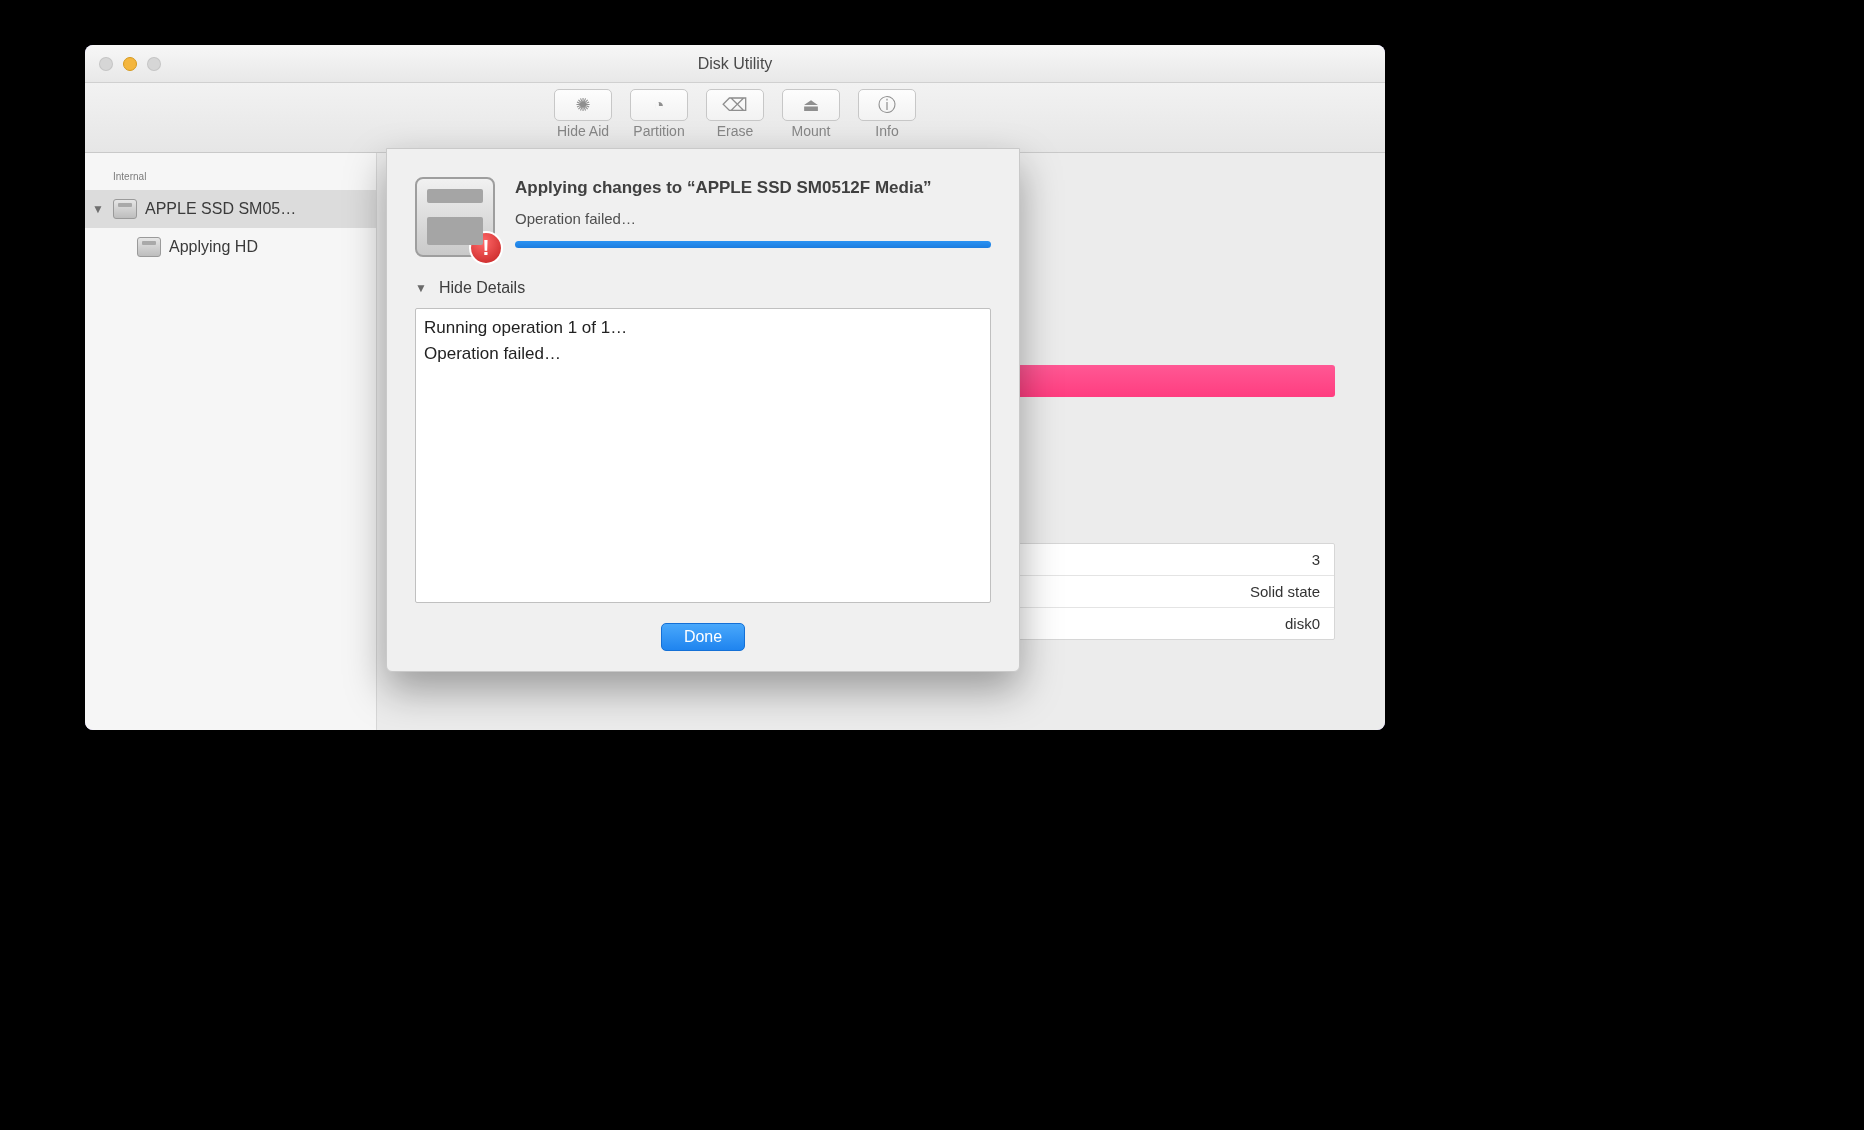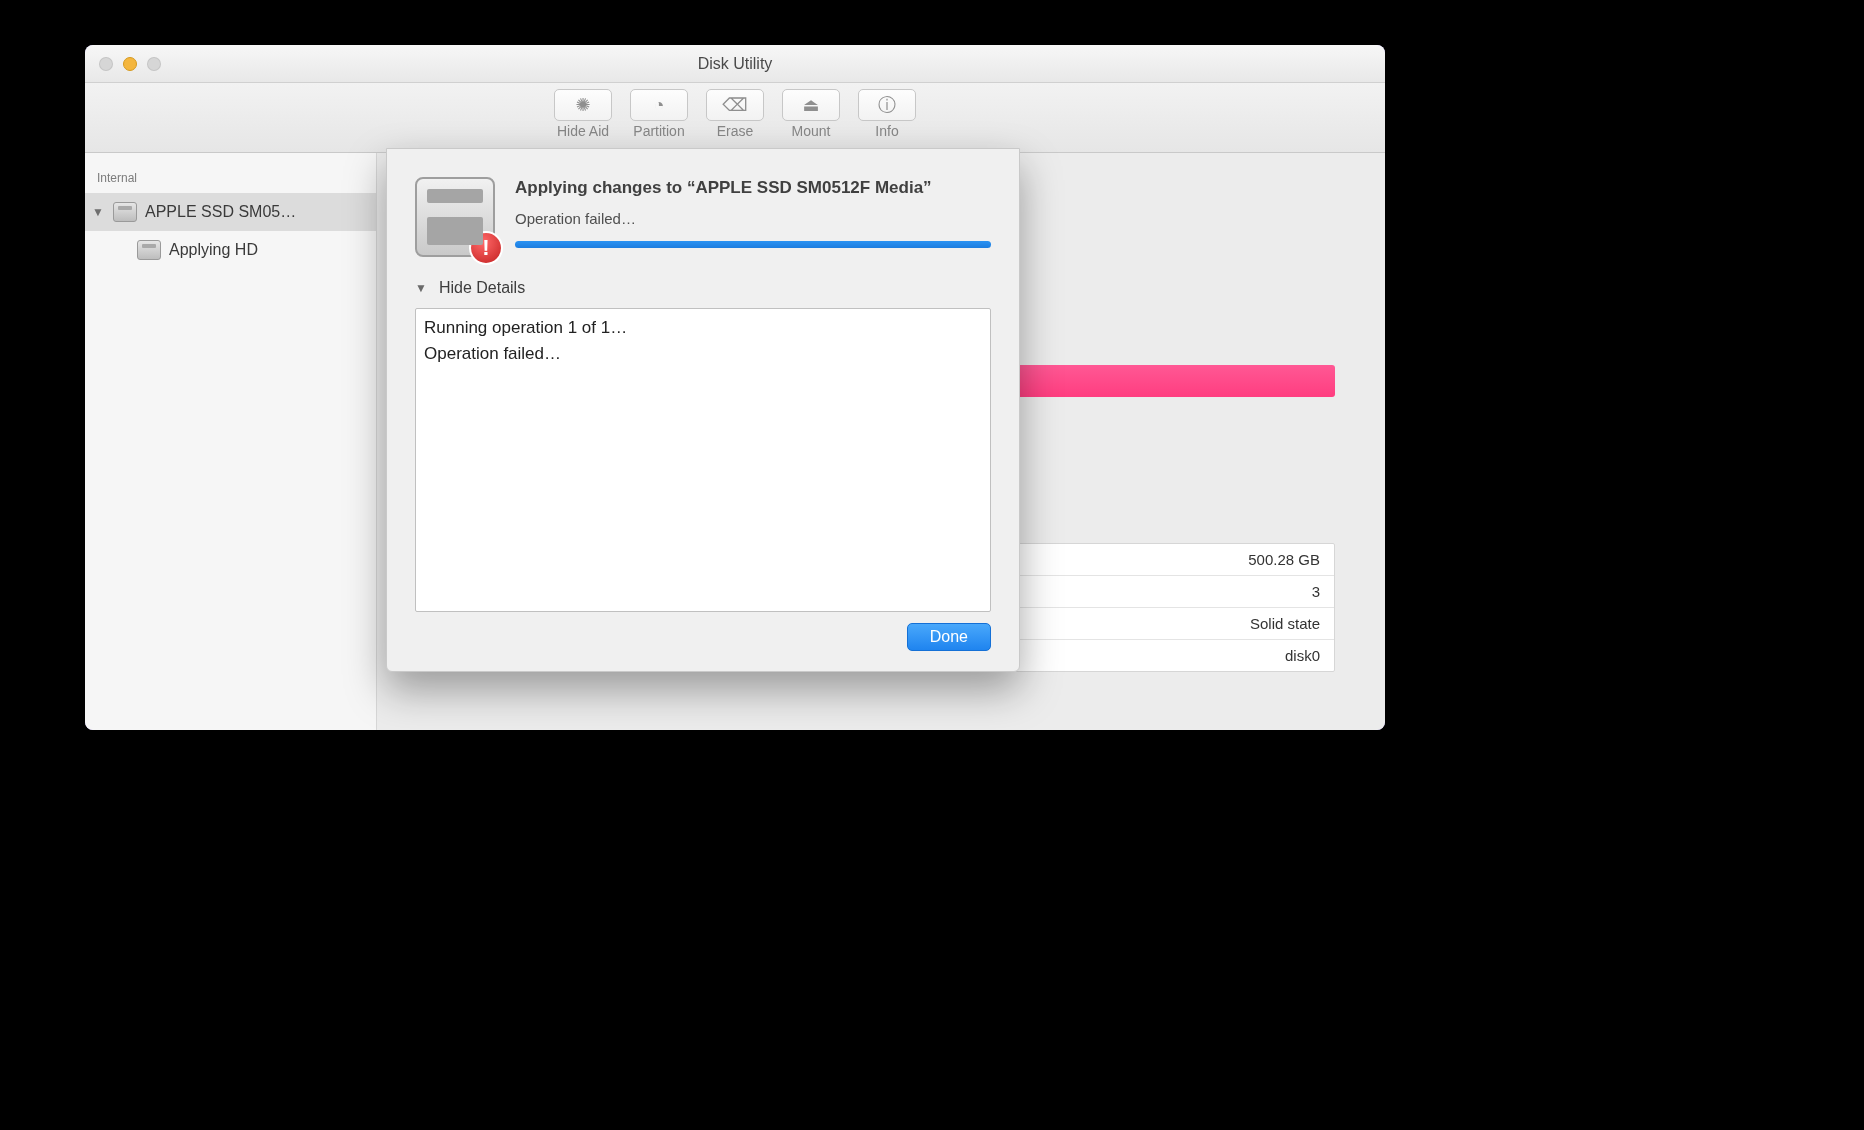--- a/index.html
+++ b/index.html
@@ -89,23 +89,23 @@
     display: flex;
     min-height: 0;
   }
   .sidebar {
     width: 292px;
     background: #f6f6f6;
     border-right: 1px solid #d7d7d7;
     padding-top: 12px;
   }
   .sidebar-header {
-    font-size: 12px;
+    font-size: 10px;
     color: #7c7c7c;
-    padding: 6px 12px 8px;
+    padding: 6px 28px 8px;
   }
   .sidebar-item {
     display: flex;
     align-items: center;
     height: 38px;
     padding-left: 6px;
     font-size: 16px;
     color: #3a3a3a;
     gap: 8px;
   }
@@ -251,22 +251,22 @@
     border: 1px solid #c0c0c0;
     border-radius: 2px;
     padding: 6px 8px;
     font-size: 17px;
     color: #222;
     line-height: 1.55;
     overflow: auto;
   }
   .sheet-footer {
     display: flex;
-    justify-content: flex-end;
-    padding-top: 11px;
+    justify-content: center;
+    padding-top: 20px;
   }
   .done-btn {
     background: linear-gradient(#49a8fb,#1f84ef);
     color: #fff;
     border: 1px solid #1470d6;
     border-radius: 5px;
     padding: 4px 22px;
     font-size: 16px;
   }
 </style>
@@ -329,24 +329,20 @@
         <span class="disk-icon"></span>
         <span>Applying HD</span>
       </div>
     </div>
 
     <div class="main">
       <div class="pink-bar"></div>
       <div class="info-box">
         <div class="info-row">
           <span></span>
-          <span>500.28 GB</span>
-        </div>
-        <div class="info-row">
-          <span></span>
           <span>3</span>
         </div>
         <div class="info-row">
           <span></span>
           <span>Solid state</span>
         </div>
         <div class="info-row">
           <span></span>
           <span>disk0</span>
         </div>

